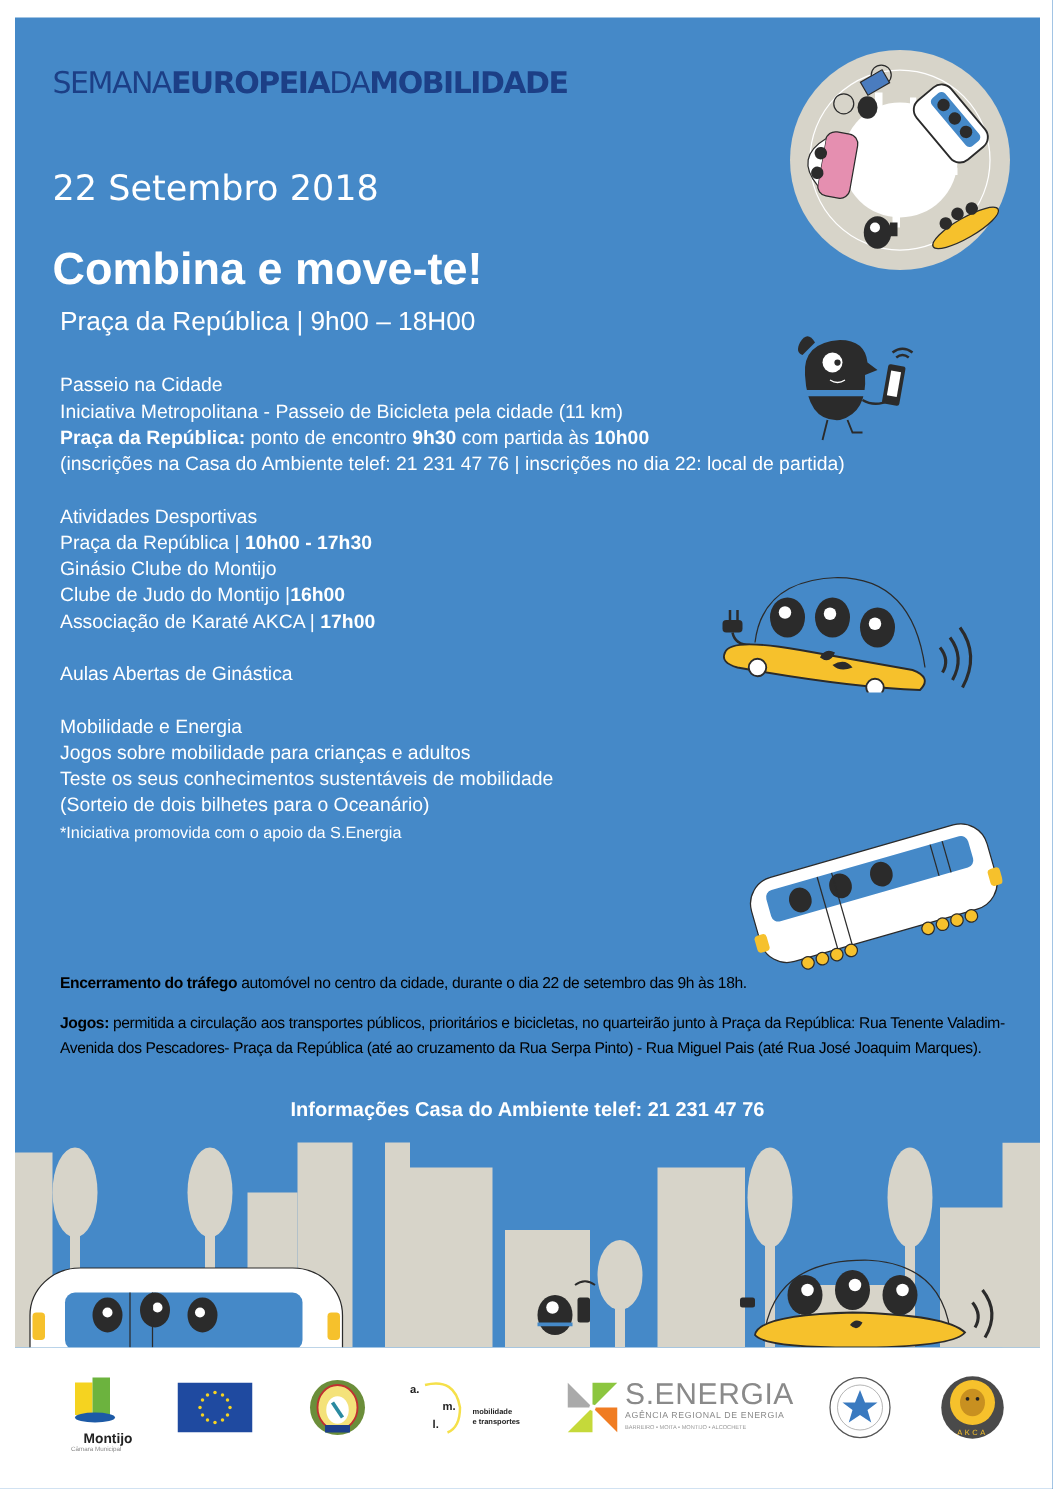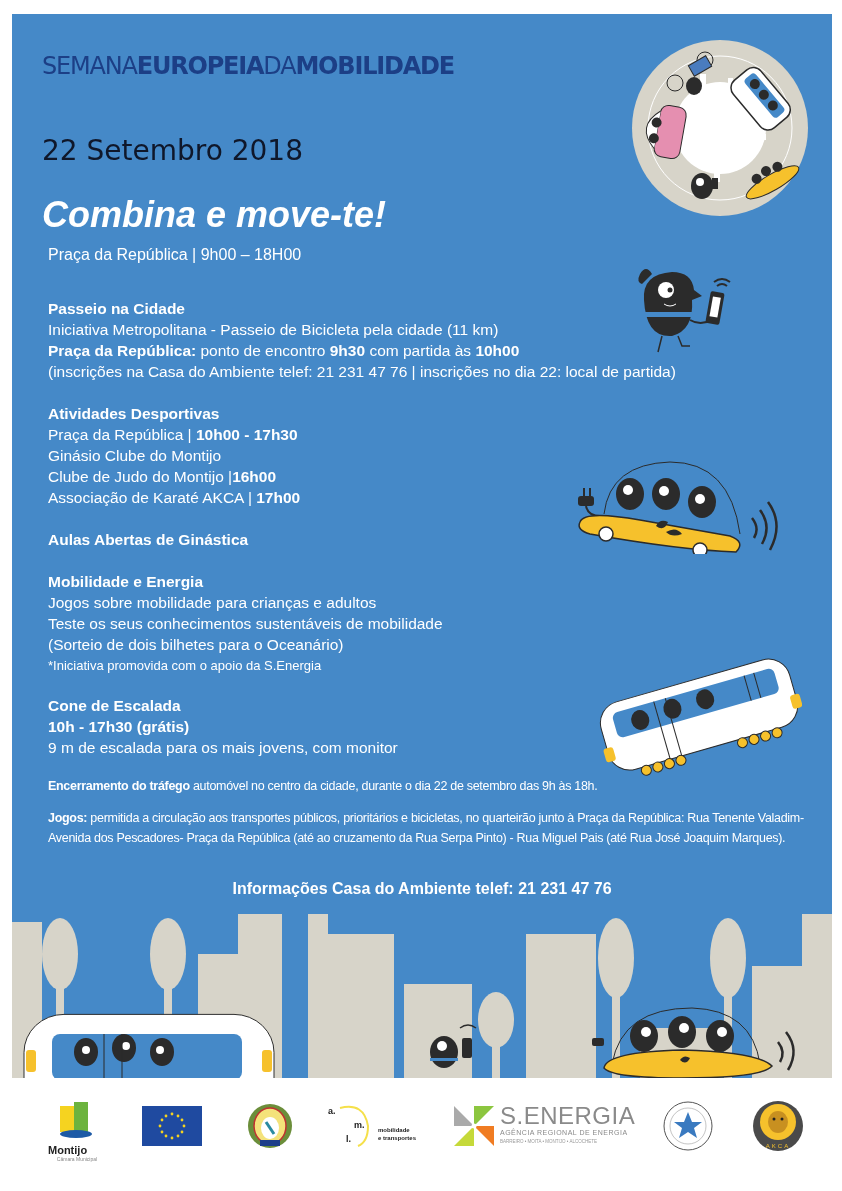--- a/index.html
+++ b/index.html
@@ -2,26 +2,26 @@
 <html><head>
 <meta charset="utf-8">
 <style>
   * { box-sizing: border-box; margin: 0; padding: 0; }
   body { width: 842px; height: 1191px; background: #ffffff; position: relative; overflow: hidden; font-family: "Liberation Sans", sans-serif; }
   .poster { position: absolute; left: 12px; top: 14px; width: 820px; height: 1064px; background: #4589c8; overflow: hidden; }
   .abs { position: absolute; }
   .header-line1 { left: 30px; top: 38px; font-family: "DejaVu Sans", sans-serif; font-size: 24px; color: #1c3f86; letter-spacing: -1.2px; white-space: nowrap; }
   .header-line1 b { font-weight: bold; }
   .header-line2 { left: 28px; top: 68px; font-family: "DejaVu Sans", sans-serif; font-size: 39px; color: #1c3f86; white-space: nowrap; letter-spacing: -0.5px; }
-  .header-line3 { left: 30px; top: 120px; font-family: "DejaVu Sans", sans-serif; font-size: 28px; color: #0f172a; white-space: nowrap; }
-  .slogan { left: 30px; top: 180px; font-size: 36px; font-weight: bold; font-style: italic; color: #ffffff; white-space: nowrap; }
-  .location { left: 36px; top: 232px; font-size: 16px; color: #ffffff; white-space: nowrap; }
+  .header-line3 { left: 30px; top: 120px; font-family: "DejaVu Sans", sans-serif; font-size: 28px; color: #ffffff; white-space: nowrap; }
+  .slogan { left: 30px; top: 180px; font-size: 36px; font-weight: bold; color: #ffffff; white-space: nowrap; }
+  .location { left: 36px; top: 232px; font-size: 21px; color: #ffffff; white-space: nowrap; }
   .section { left: 36px; color: #ffffff; font-size: 15.5px; line-height: 21px; white-space: nowrap; }
-  .section .title { font-weight: bold; }
-  .small { left: 36px; color: #ffffff; font-size: 12.5px; line-height: 20px; width: 770px; letter-spacing: -0.3px; }
+  .section .title { font-weight: normal; }
+  .small { left: 36px; color: #000000; font-size: 12.5px; line-height: 20px; width: 770px; letter-spacing: -0.3px; }
   .info { left: 0; width: 820px; top: 866px; text-align: center; color: #ffffff; font-size: 16px; font-weight: bold; }
   .city { left: 0; top: 900px; width: 820px; height: 164px; }
   .logos { position: absolute; left: 0; top: 1092px; width: 842px; height: 80px; }
   .logo { position: absolute; }
 </style>
 </head>
 <body>
 
 <div class="poster">
 
@@ -98,25 +98,20 @@
   </div>
 
   <div class="abs section" style="top:557px">
     <div class="title">Mobilidade e Energia</div>
     <div>Jogos sobre mobilidade para crianças e adultos</div>
     <div>Teste os seus conhecimentos sustentáveis de mobilidade</div>
     <div>(Sorteio de dois bilhetes para o Oceanário)</div>
     <div style="font-size:13px">*Iniciativa promovida com o apoio da S.Energia</div>
   </div>
 
-  <div class="abs section" style="top:681px">
-    <div class="title">Cone de Escalada</div>
-    <div class="title">10h - 17h30 (grátis)</div>
-    <div>9 m de escalada para os mais jovens, com monitor</div>
-  </div>
 
   <svg class="abs" style="left:620px;top:246px" width="100" height="96" viewBox="0 0 100 96">
     <path d="M20 14 Q14 4 8 14 Q4 22 10 24" fill="#2b2b2b"></path>
     <path d="M12 40 Q10 14 40 12 Q60 12 62 30 L70 36 L60 40 Q62 70 40 76 Q14 78 12 40 Z" fill="#2b2b2b"></path>
     <rect x="12" y="52" width="52" height="5" fill="#4589c8"></rect>
     <circle cx="34" cy="30" r="8" fill="#ffffff"></circle>
     <circle cx="38" cy="30" r="2.5" fill="#2b2b2b"></circle>
     <path d="M32 44 Q38 48 44 44" stroke="#ffffff" stroke-width="1" fill="none"></path>
     <rect x="76" y="32" width="14" height="32" rx="2" fill="#2b2b2b" transform="rotate(10 83 48)"></rect>
     <rect x="79" y="37" width="8" height="20" fill="#ffffff" transform="rotate(10 83 48)"></rect>
@@ -234,21 +229,21 @@
 </div>
 
 <div class="logos">
 
   <div class="logo" style="left:48px;top:8px;width:58px;height:64px">
     <svg width="58" height="40" viewBox="0 0 58 40">
       <rect x="12" y="6" width="14" height="26" fill="#f5d320"></rect>
       <rect x="26" y="2" width="14" height="30" fill="#6cb33e"></rect>
       <ellipse cx="28" cy="34" rx="16" ry="4" fill="#1d5aa6"></ellipse>
     </svg>
-    <div style="font-size:11px;font-weight:bold;color:#222;text-align:left">Montijo</div>
+    <div style="font-size:11px;font-weight:bold;color:#222;text-align:right">Montijo</div>
     <div style="font-size:5px;color:#888;text-align:center">Câmara Municipal</div>
   </div>
 
   <svg class="logo" style="left:142px;top:14px" width="60" height="40" viewBox="0 0 60 40">
     <rect width="60" height="40" fill="#1f4aa0"></rect>
     <g fill="#f5d320">
       <circle cx="30" cy="8" r="1.4"></circle>
         <circle cx="36" cy="10" r="1.4"></circle>
         <circle cx="40" cy="14" r="1.4"></circle>
         <circle cx="42" cy="20" r="1.4"></circle>

